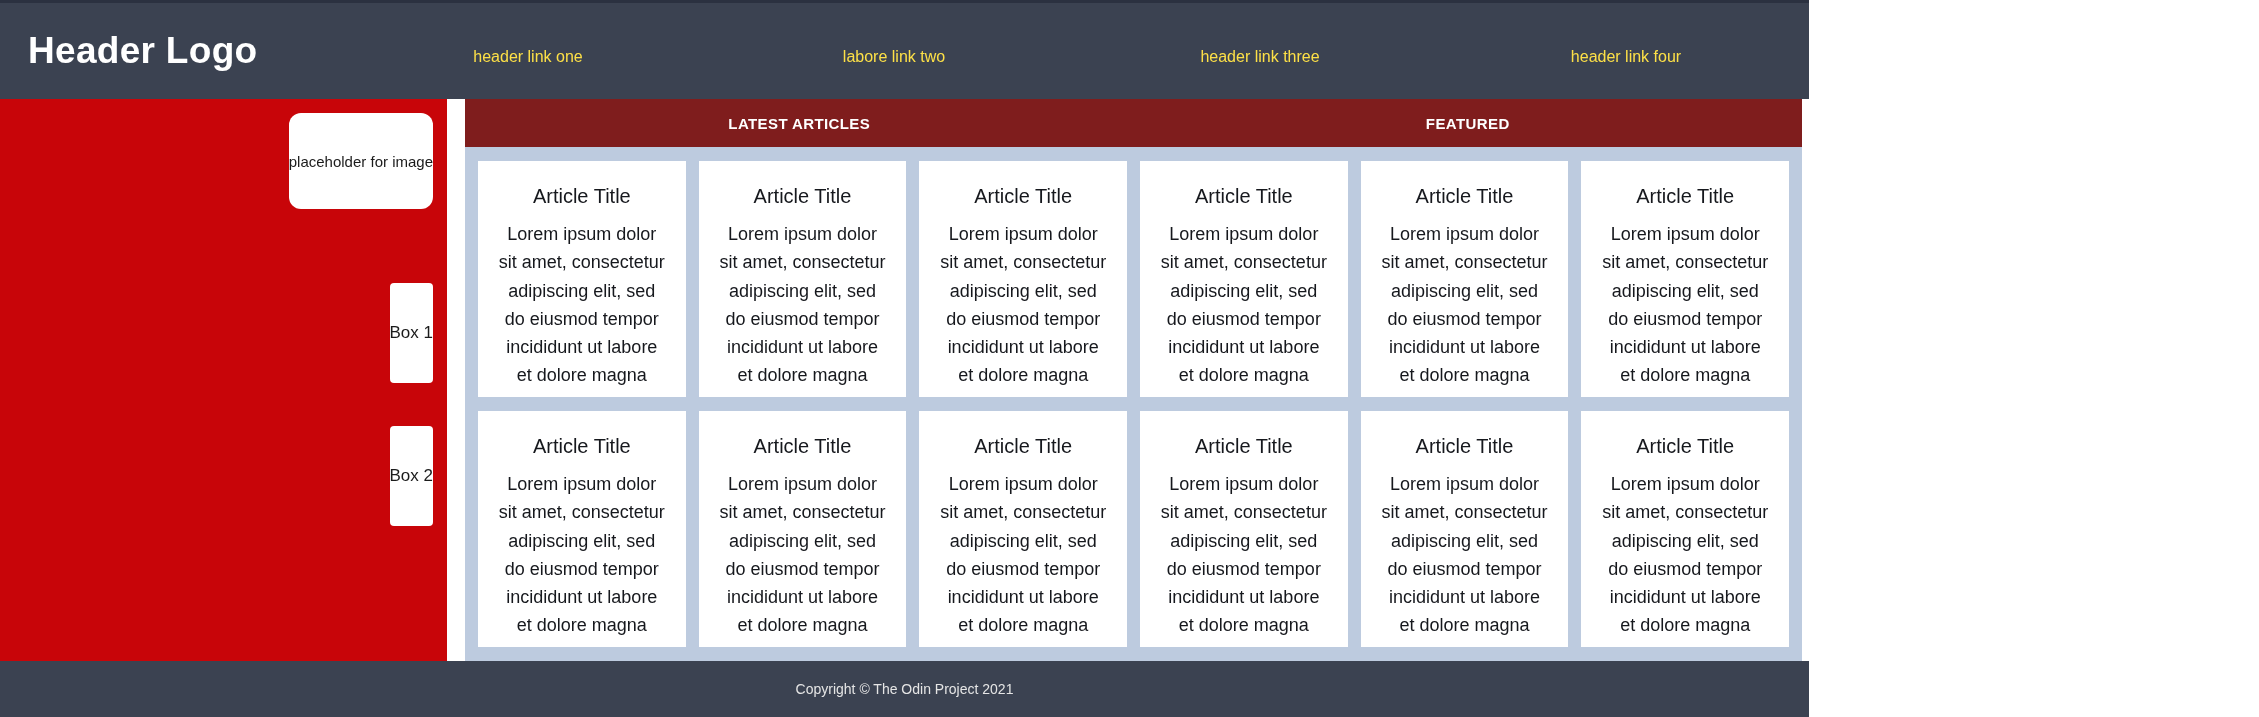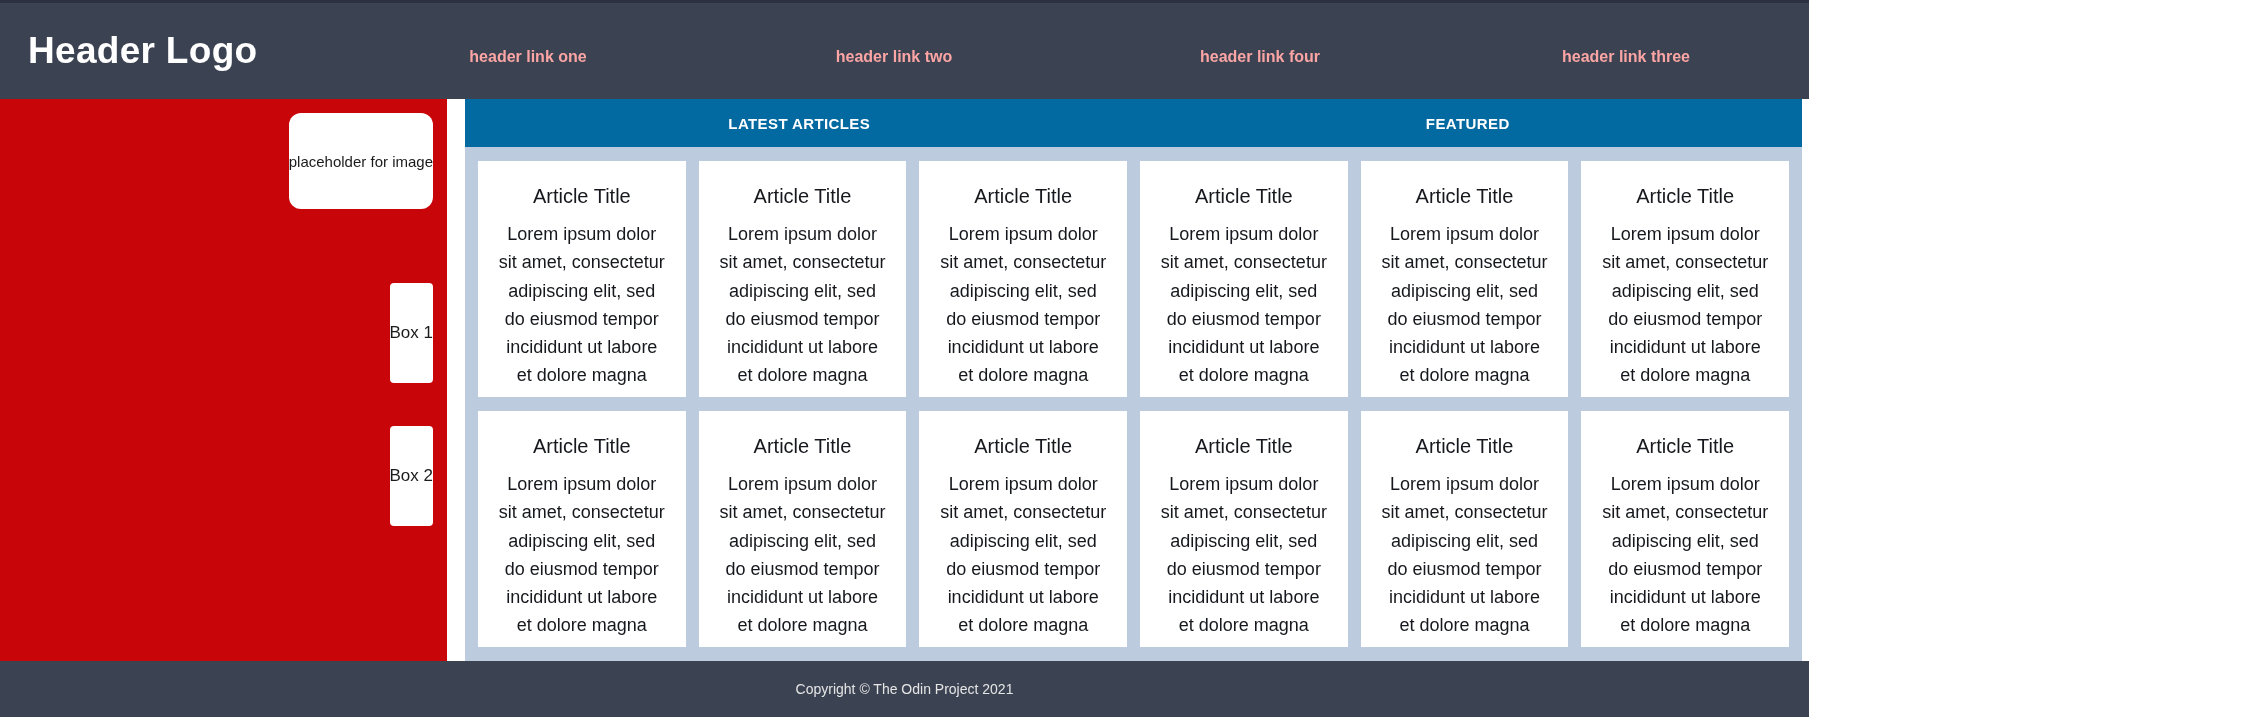--- a/index.html
+++ b/index.html
@@ -41,23 +41,23 @@
     letter-spacing: 0.3px;
     white-space: nowrap;
   }
   .header-nav {
     flex: 1;
     display: flex;
     align-items: center;
     justify-content: flex-end;
   }
   .header-link {
-    color: #fca5a5;
+    color: #fde047;
     font-size: 16px;
-    font-weight: bold;
+    font-weight: normal;
     white-space: nowrap;
     text-decoration: none;
     width: 366px;
     text-align: center;
     display: block;
     margin-top: 12px;
   }
 
   
   .body-area {
@@ -118,21 +118,21 @@
     display: flex;
     flex-direction: column;
     min-width: 0;
     background: #ffffff;
     box-sizing: border-box;
     padding-right: 7px;
   }
   .main-nav {
     flex: 0 0 48px;
     height: 48px;
-    background: #0369a1;
+    background: #7f1d1d;
     display: flex;
     align-items: center;
     box-sizing: border-box;
   }
   .main-nav-item {
     flex: 1 1 0;
     text-align: center;
     color: #ffffff;
     font-size: 15px;
     font-weight: bold;
@@ -193,23 +193,23 @@
 </style>
 </head>
 <body>
 
 <div class="page">
 
   <div class="header">
     <div class="header-logo">Header Logo</div>
     <div class="header-nav">
       <a class="header-link" href="#">header link one</a>
-      <a class="header-link" href="#">header link two</a>
+      <a class="header-link" href="#">labore link two</a>
+      <a class="header-link" href="#">header link three</a>
       <a class="header-link" href="#">header link four</a>
-      <a class="header-link" href="#">header link three</a>
     </div>
   </div>
 
   <div class="body-area">
 
     <div class="sidebar">
       <div class="sidebar-card placeholder">
         <span>placeholder for image</span>
       </div>
       <div class="sidebar-card box">

